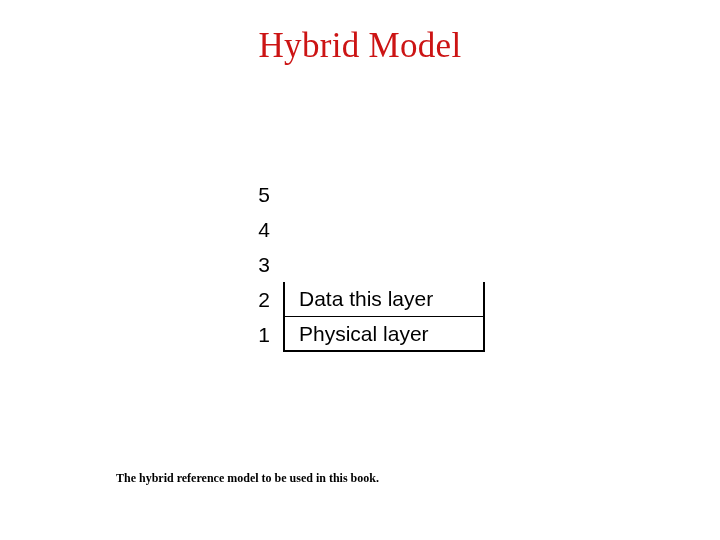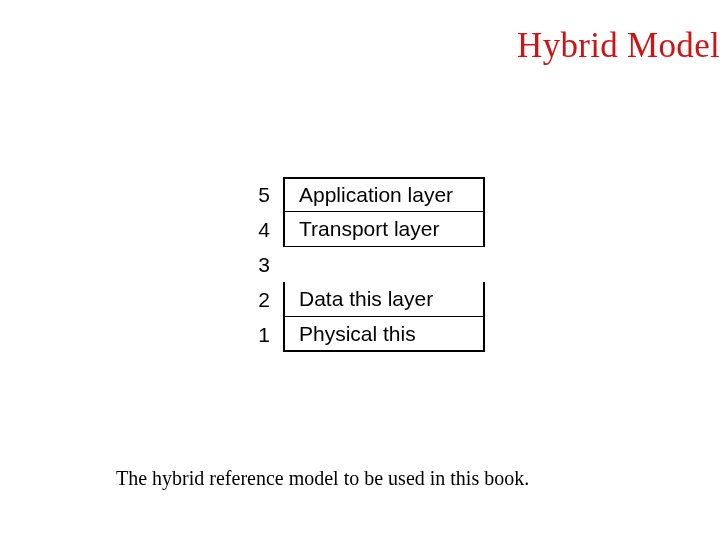--- a/index.html
+++ b/index.html
@@ -15,21 +15,21 @@
     overflow: hidden;
     font-family: "Liberation Serif", serif;
   }
 
   
   #slide-title {
     position: absolute;
     left: 0;
     top: 25px;
     width: 720px;
-    text-align: right;
+    text-align: center;
     font-family: "Liberation Serif", serif;
     font-size: 35px;
     font-weight: normal;
     letter-spacing: 0.3px;
     color: #cc1414;
     line-height: 42px;
     white-space: nowrap;
   }
 
   
@@ -81,56 +81,55 @@
     border-bottom: 2px solid #000000;
   }
 
   
   #caption {
     position: absolute;
     left: 116px;
     top: 466px;
     width: 520px;
     font-family: "Liberation Serif", serif;
-    font-size: 20px;
+    font-size: 12px;
     color: #000000;
     line-height: 24px;
     white-space: nowrap;
+    font-weight: bold;
   }
 </style>
 </head>
 <body>
 
 <div id="slide">
 
   <div id="slide-title">Hybrid Model</div>
 
   <div id="layer-diagram">
 
     <div class="layer-row">
       <div class="layer-number">5</div>
-      <div class="layer-name">Application layer</div>
     </div>
 
     <div class="layer-row">
       <div class="layer-number">4</div>
-      <div class="layer-name">Transport layer</div>
     </div>
 
     <div class="layer-row">
       <div class="layer-number">3</div>
     </div>
 
     <div class="layer-row">
       <div class="layer-number">2</div>
       <div class="layer-name">Data this layer</div>
     </div>
 
     <div class="layer-row">
       <div class="layer-number">1</div>
-      <div class="layer-name">Physical this</div>
+      <div class="layer-name">Physical layer</div>
     </div>
 
   </div>
 
   <div id="caption">The hybrid reference model to be used in this book.</div>
 
 </div>
 
 </body></html>

